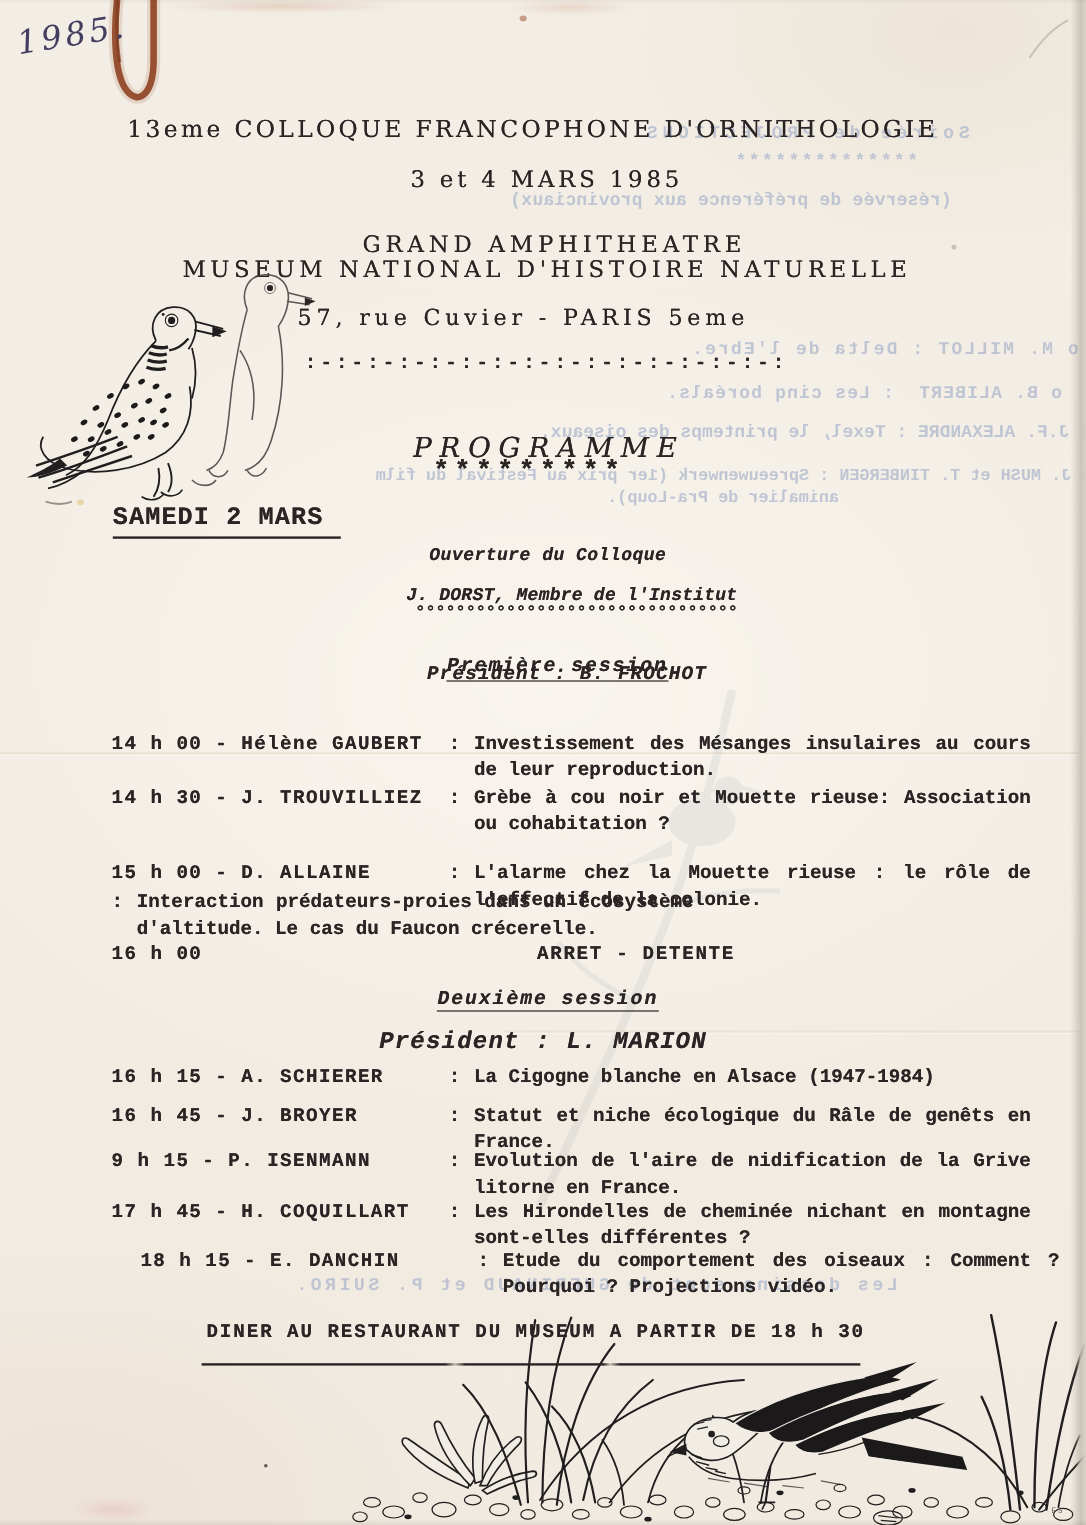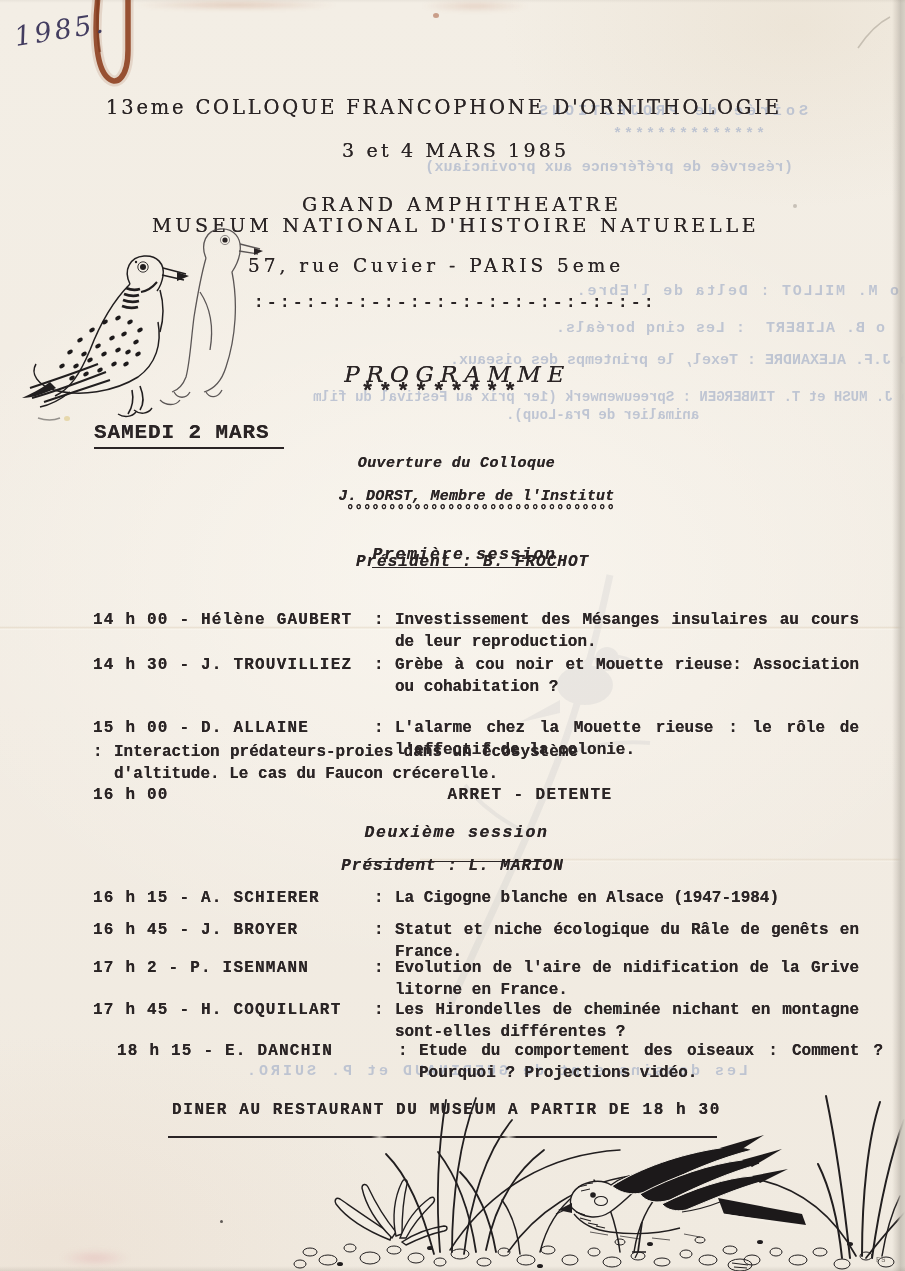--- a/index.html
+++ b/index.html
@@ -179,35 +179,35 @@
   <div class="entry ink" style="top:741px;">
     <div class="e-colon">:</div>
     <div class="e-talk">Interaction prédateurs-proies dans un écosystème d'altitude. Le cas du Faucon crécerelle.</div>
   </div>
   <div class="entry ink" style="top:784px;gap:48px;">
     <div class="e-left">16 h 00</div>
     <div class="e-colon"></div>
     <div class="e-talk talk-plain">ARRET - DETENTE</div>
   </div>
 
-  <div class="abs ctr" style="top:823px;padding-left:8px;z-index:3;"><span class="mono ink" style="font-size:16.5px;font-weight:700;letter-spacing:1.6px;border-bottom:1.5px solid #2a2425;padding-bottom:19px;">Deuxième session</span></div>
-  <div class="abs mono ink ctr" style="top:857px;padding-left:0;font-size:16px;font-weight:700;letter-spacing:1px;z-index:3;">Président : L. MARION</div>
+  <div class="abs ctr" style="top:823px;padding-left:8px;z-index:3;"><span class="mono ink" style="font-size:16.5px;font-weight:700;letter-spacing:1.6px;border-bottom:1.5px solid #2a2425;padding-bottom:0;">Deuxième session</span></div>
+  <div class="abs mono ink ctr" style="top:857px;padding-left:0;font-size:20px;font-weight:700;letter-spacing:1px;z-index:3;">Président : L. MARION</div>
 
   <div class="entry ink" style="top:887px;">
     <div class="e-left">16 h 15 - A. SCHIERER</div>
     <div class="e-colon">:</div>
     <div class="e-talk">La Cigogne blanche en Alsace (1947-1984)</div>
   </div>
   <div class="entry ink" style="top:919px;">
     <div class="e-left">16 h 45 - J. BROYER</div>
     <div class="e-colon">:</div>
     <div class="e-talk">Statut et niche écologique du Râle de genêts en France.</div>
   </div>
   <div class="entry ink" style="top:957px;">
-    <div class="e-left">17 h 2 - P. ISENMANN</div>
+    <div class="e-left">9 h 15 - P. ISENMANN</div>
     <div class="e-colon">:</div>
     <div class="e-talk">Evolution de l'aire de nidification de la Grive litorne en France.</div>
   </div>
   <div class="entry ink" style="top:999px;">
     <div class="e-left">17 h 45 - H. COQUILLART</div>
     <div class="e-colon">:</div>
     <div class="e-talk">Les Hirondelles de cheminée nichant en montagne sont-elles différentes ?</div>
   </div>
   <div class="entry ink" style="top:1040px;margin-left:24px;">
     <div class="e-left">18 h 15 - E. DANCHIN</div>

